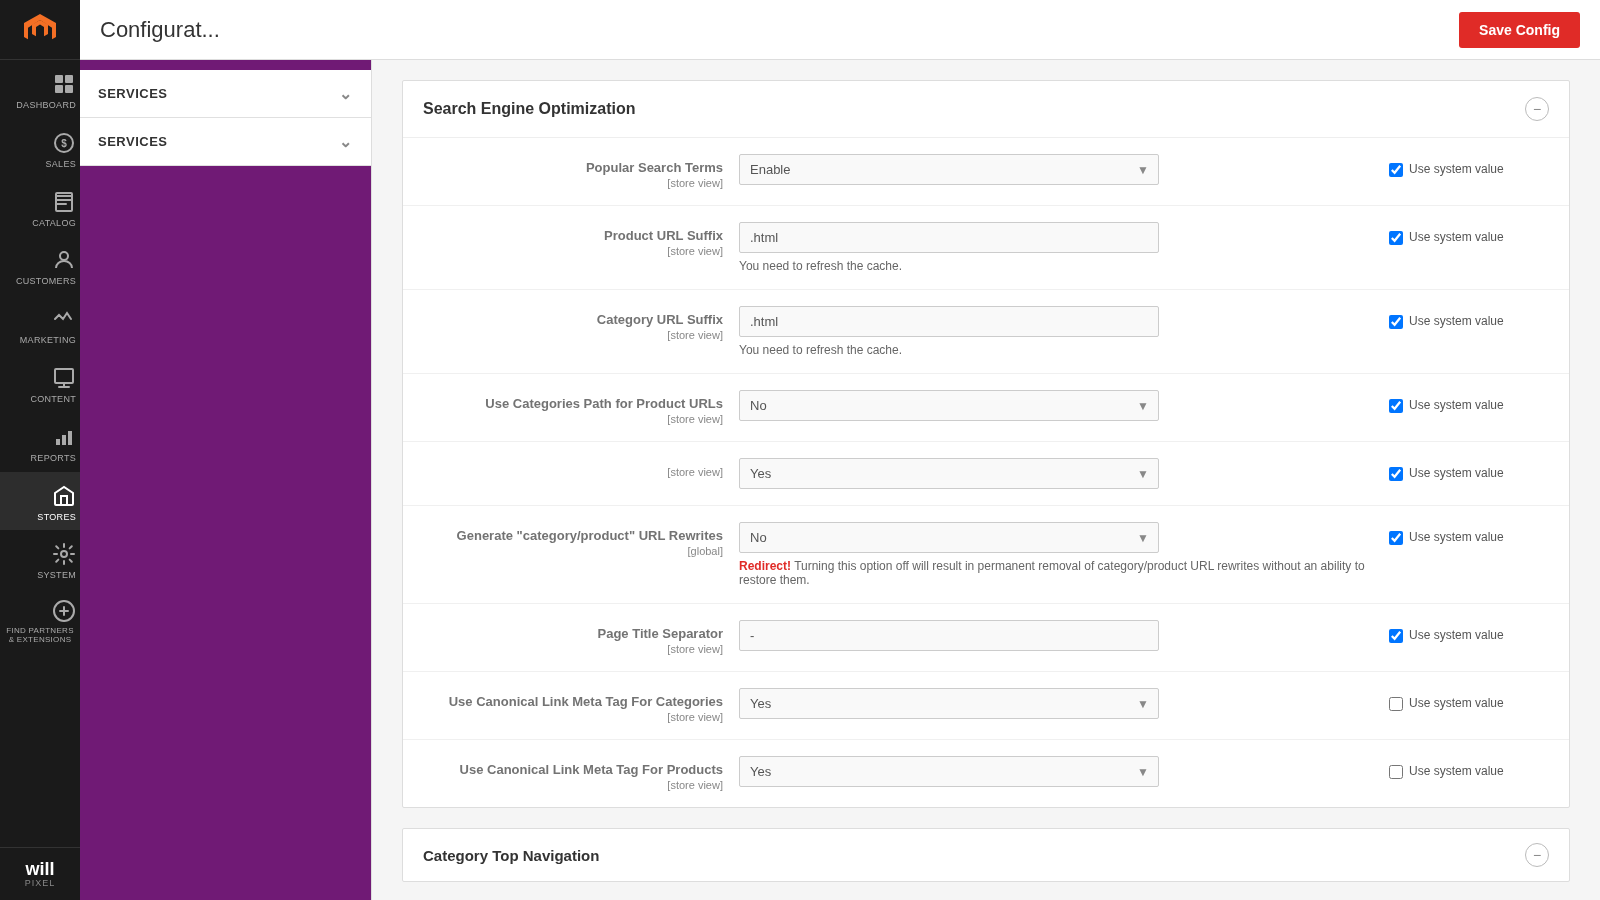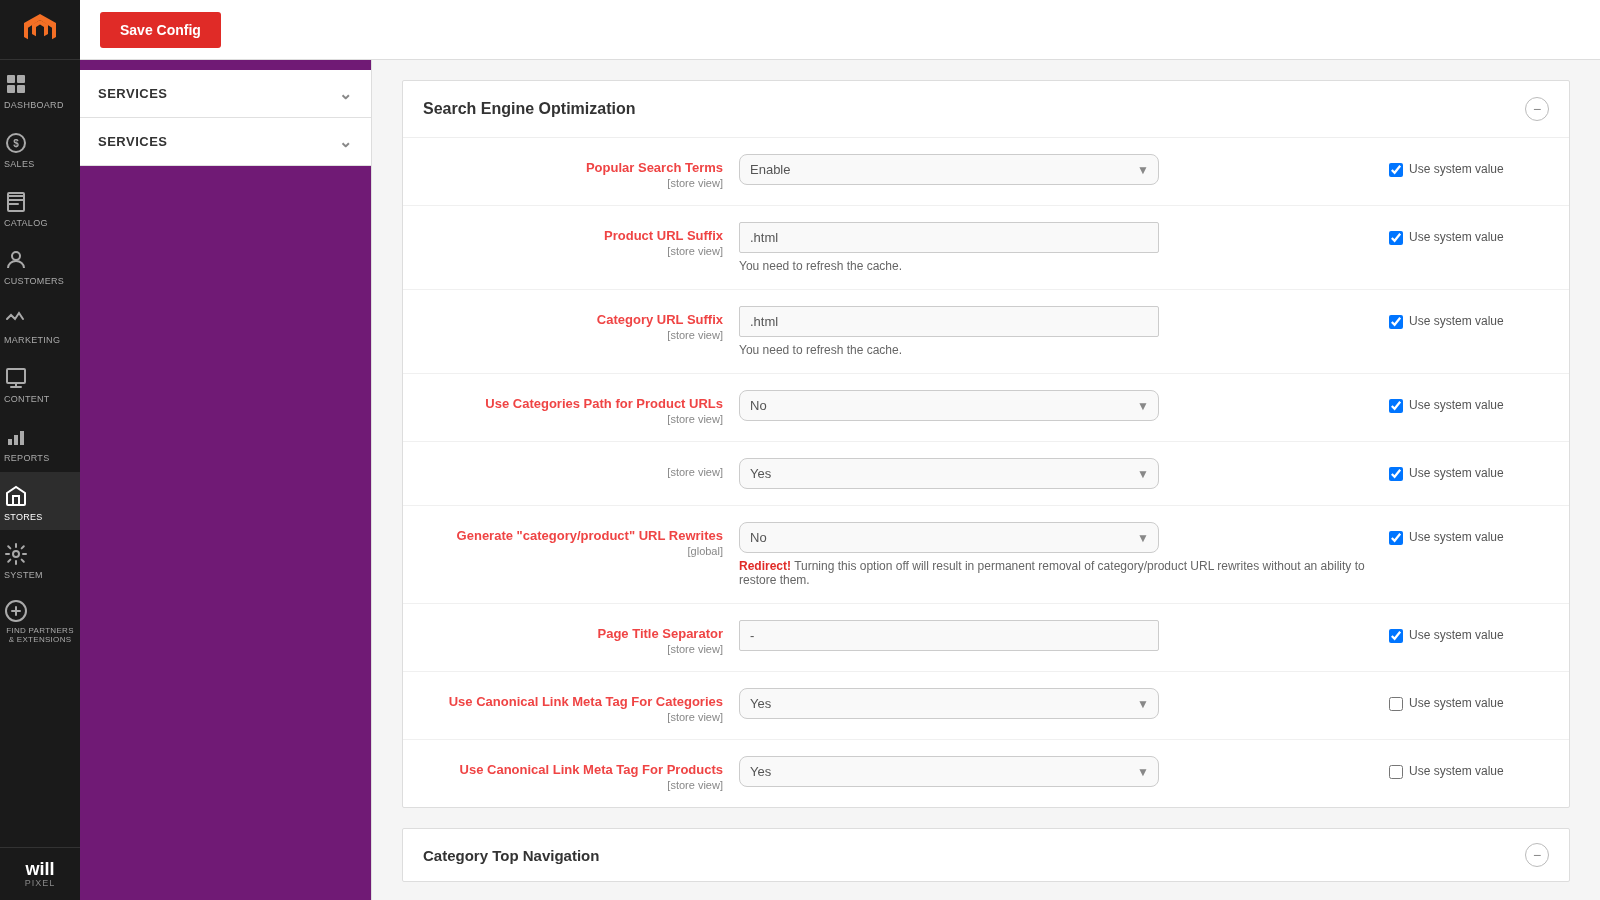--- a/index.html
+++ b/index.html
@@ -28,21 +28,21 @@
     }
     .logo-icon {
       width: 36px;
       height: 36px;
     }
     .sidebar-item {
       width: 80px;
       padding: 12px 4px 8px;
       display: flex;
       flex-direction: column;
-      align-items: flex-start;
+      align-items: flex-end;
       cursor: pointer;
       color: #aaa;
       font-size: 10px;
       text-align: center;
       border-bottom: none;
       transition: background 0.2s;
       user-select: none;
     }
     .sidebar-item.active { background: #2d2d2d; color: #fff; }
     .sidebar-item svg { margin-bottom: 4px; }
@@ -196,21 +196,21 @@
 
     .form-label-col {
       width: 300px;
       flex-shrink: 0;
       text-align: right;
       padding-top: 6px;
     }
     .form-label {
       font-size: 13px;
       font-weight: 600;
-      color: #ef4444;
+      color: #737373;
       display: block;
     }
     .form-label-sub {
       font-size: 11px;
       color: #888;
       display: block;
       margin-top: 2px;
     }
 
     .form-control-col {
@@ -233,21 +233,21 @@
 
     .form-select-wrap {
       position: relative;
       width: 100%;
       max-width: 420px;
     }
     .form-select {
       width: 100%;
       padding: 7px 32px 7px 10px;
       border: 1px solid #ccc;
-      border-radius: 8px;
+      border-radius: 2px;
       font-size: 13px;
       color: #555;
       background: #f9f9f9;
       appearance: none;
       cursor: pointer;
     }
     .select-arrow {
       position: absolute;
       right: 10px;
       top: 50%;
@@ -406,20 +406,21 @@
 
   <div class="sidebar-footer">
     <div class="welt-logo">will</div>
     <div class="welt-sub">PIXEL</div>
   </div>
 </nav>
 
 <div class="main-content">
 
   <header class="header">
+    <span class="header-title">Configurat...</span>
     <button class="save-config-btn">Save Config</button>
   </header>
 
   <div class="page-body">
 
     <aside class="left-panel">
       <div class="accordion-item">
         <div class="accordion-header">
           <span>SERVICES</span>
           <span class="accordion-arrow">⌄</span>

